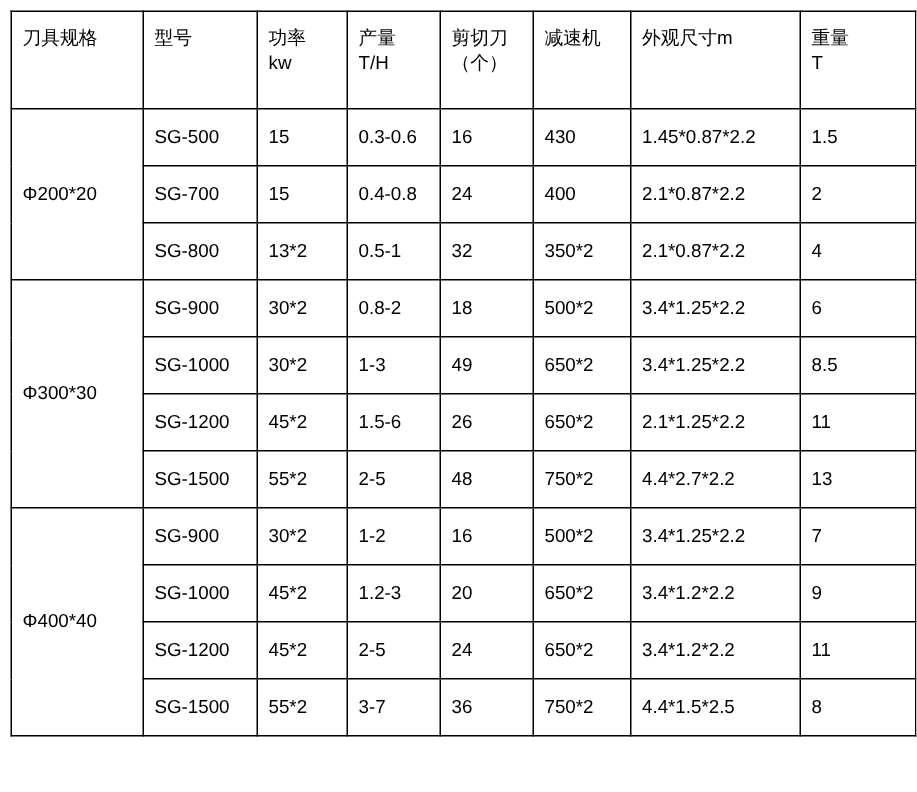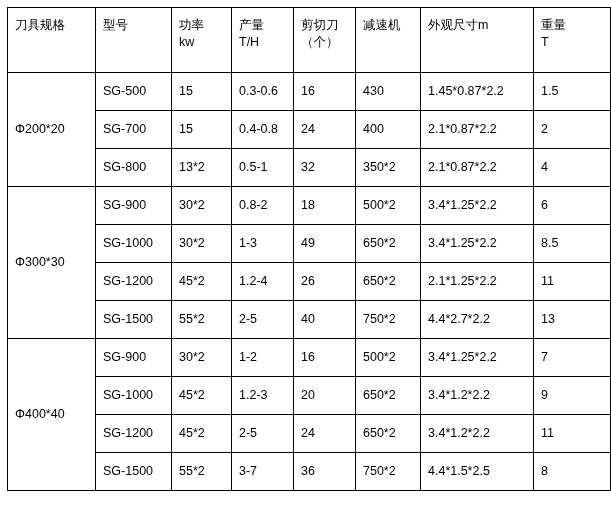--- a/index.html
+++ b/index.html
@@ -129,31 +129,31 @@
       <td>30*2</td>
       <td>1-3</td>
       <td>49</td>
       <td>650*2</td>
       <td>3.4*1.25*2.2</td>
       <td>8.5</td>
     </tr>
     <tr>
       <td>SG-1200</td>
       <td>45*2</td>
-      <td>1.2-4</td>
+      <td>1.5-6</td>
       <td>26</td>
       <td>650*2</td>
       <td>2.1*1.25*2.2</td>
       <td>11</td>
     </tr>
     <tr>
       <td>SG-1500</td>
       <td>55*2</td>
       <td>2-5</td>
-      <td>40</td>
+      <td>48</td>
       <td>750*2</td>
       <td>4.4*2.7*2.2</td>
       <td>13</td>
     </tr>
 
     <tr>
       <td class="group-cell" rowspan="4">Φ400*40</td>
       <td>SG-900</td>
       <td>30*2</td>
       <td>1-2</td>

